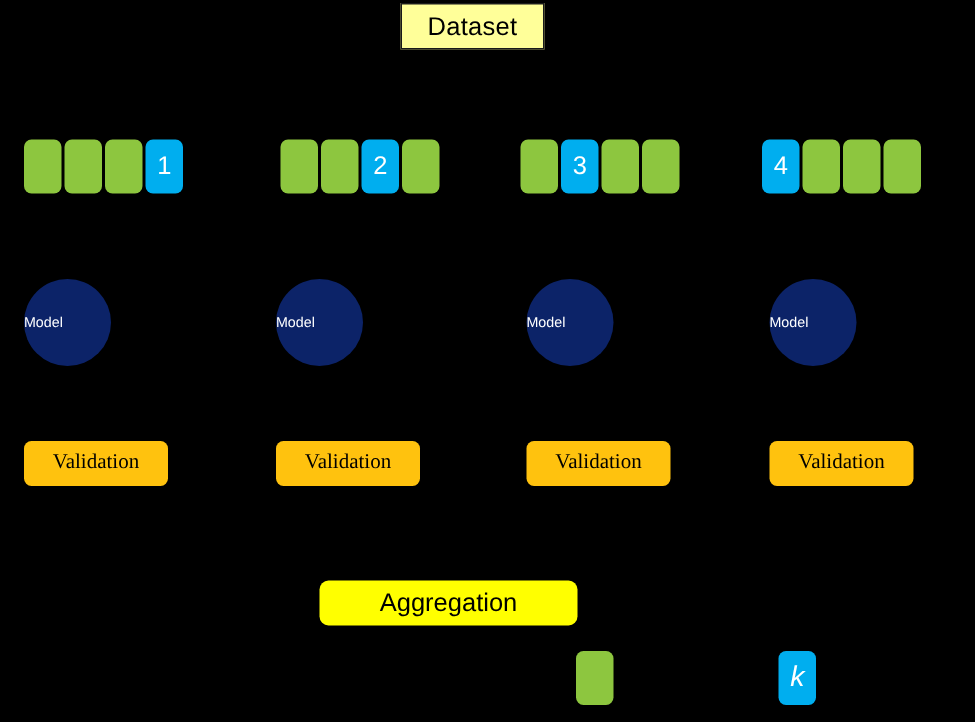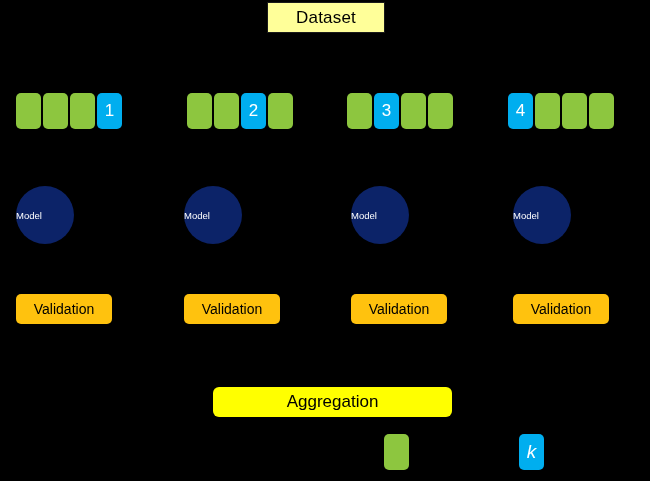--- a/index.html
+++ b/index.html
@@ -14,21 +14,21 @@
     background: #000000;
     overflow: hidden;
     font-family: "Liberation Sans", sans-serif;
   }
 
   
   .dataset-box {
     position: absolute;
     left: 267px;
     top: 2px;
-    width: 118px;
+    width: 96px;
     height: 31px;
     background: #FFFF99;
     border: 1px solid #1a1a1a;
     display: flex;
     align-items: center;
     justify-content: center;
     color: #000000;
     font-size: 17px;
     letter-spacing: 0.2px;
     box-sizing: border-box;
@@ -78,28 +78,29 @@
     width: 96px;
     height: 30px;
     background: #FFC20E;
     border-radius: 5px;
     display: flex;
     align-items: center;
     justify-content: center;
     color: #000000;
     font-size: 14px;
     box-sizing: border-box;
+    font-family: Liberation Serif, serif;
   }
 
   
   .aggregation-box {
     position: absolute;
     left: 213px;
     top: 387px;
-    width: 239px;
+    width: 172px;
     height: 30px;
     background: #FFFF00;
     border-radius: 6px;
     display: flex;
     align-items: center;
     justify-content: center;
     color: #000000;
     font-size: 17px;
     box-sizing: border-box;
   }

